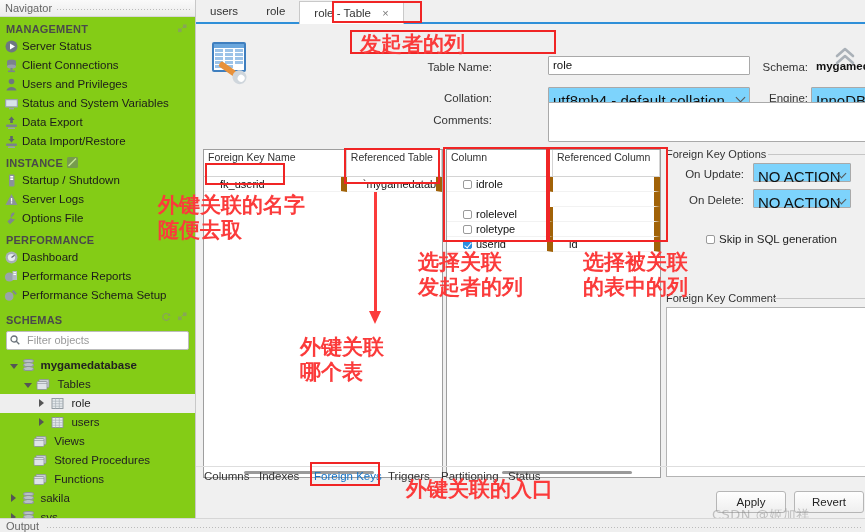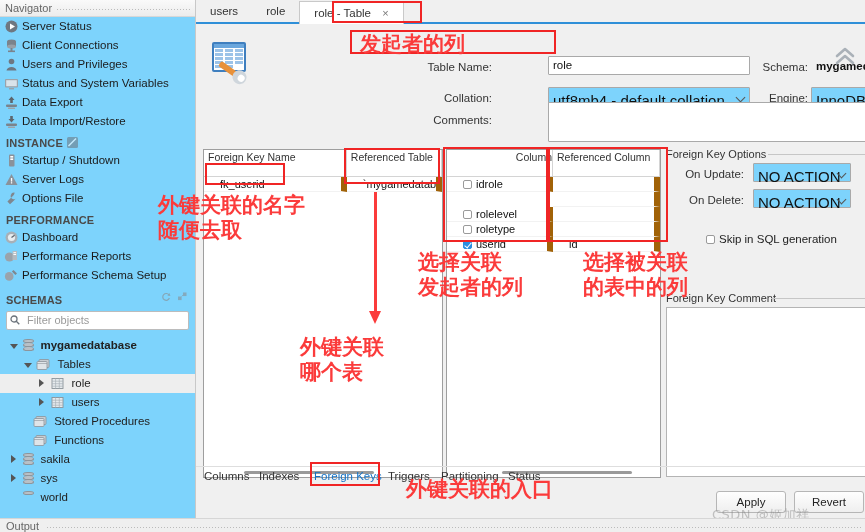--- a/index.html
+++ b/index.html
@@ -11,21 +11,21 @@
     color: #222;
     background: #f0f0f0;
     overflow: hidden;
     position: relative;
   }
   .app { position:relative; width:865px; height:532px; display:flex; }
 
   
   .sidebar {
     width: 196px; height: 532px;
-    background: #7dd3fc;
+    background: #84cc16;
     border-right: 1px solid #c8c8c8;
     position: relative;
     overflow: hidden;
   }
   .nav-header {
     height: 17px; line-height: 17px;
     padding-left: 5px;
     color: #666; font-size: 11px;
     background: linear-gradient(#fafafa,#ececec);
     border-bottom: 1px solid #d7d7d7;
@@ -217,20 +217,28 @@
 <body>
 
 <div class="app">
 
   <div class="sidebar">
     <div class="nav-header">
       <span>Navigator</span>
       <span class="dots"></span>
     </div>
 
+    <div class="sec">
+      <span>MANAGEMENT</span>
+      <svg class="expand" viewBox="0 0 10 10">
+        <rect x="0" y="5" width="4" height="4" fill="#8a8a8a"></rect>
+          <rect x="5.5" y="0.5" width="4" height="4" fill="#8a8a8a"></rect>
+        <path d="M4 5 L6 3" stroke="#8a8a8a" stroke-width="1"></path>
+      </svg>
+    </div>
     <div class="item">
       <svg class="ic" viewBox="0 0 15 15">
         <circle cx="7.5" cy="7.5" r="6" fill="#6e7781"></circle>
           <polygon points="6,4.5 11,7.5 6,10.5" fill="#fff"></polygon>
       </svg>
       <span>Server Status</span>
     </div>
     <div class="item">
       <svg class="ic" viewBox="0 0 15 15">
         <ellipse cx="7.5" cy="3.5" rx="4.5" ry="2" fill="#7b838c"></ellipse>
@@ -383,20 +391,28 @@
 
       <div class="tree-row" style="padding-left:36px;">
         <span class="tw"><i class="arrow-r"></i></span>
         <svg class="tico" viewBox="0 0 15 13">
           <rect x="2" y="1.5" width="11" height="10" fill="#e7ebee" stroke="#8b9299" stroke-width="0.9"></rect>
           <path d="M2 4.2 H13 M2 6.7 H13 M2 9.2 H13 M5.6 1.5 V11.5 M9.3 1.5 V11.5" stroke="#a9b1b8" stroke-width="0.7"></path>
         </svg>
         <span class="tlabel">users</span>
       </div>
 
+      <div class="tree-row" style="padding-left:33px;">
+        <svg class="tico" viewBox="0 0 15 13">
+          <rect x="3" y="1.5" width="10" height="8" rx="1" fill="#c8cdd2" stroke="#8b9299" stroke-width="0.8"></rect>
+          <rect x="1" y="3.5" width="10" height="8" rx="1" fill="#dfe4e8" stroke="#8b9299" stroke-width="0.8"></rect>
+          <path d="M1 5.5 H11" stroke="#8b9299" stroke-width="0.6"></path>
+        </svg>
+        <span class="tlabel">Views</span>
+      </div>
 
       <div class="tree-row" style="padding-left:33px;">
         <svg class="tico" viewBox="0 0 15 13">
           <rect x="3" y="1.5" width="10" height="8" rx="1" fill="#c8cdd2" stroke="#8b9299" stroke-width="0.8"></rect>
           <rect x="1" y="3.5" width="10" height="8" rx="1" fill="#dfe4e8" stroke="#8b9299" stroke-width="0.8"></rect>
           <path d="M1 5.5 H11" stroke="#8b9299" stroke-width="0.6"></path>
         </svg>
         <span class="tlabel">Stored Procedures</span>
       </div>
 
@@ -518,21 +534,21 @@
           <div style="width:144px;">fk_userid</div>
           <div style="width:96px;">`mygamedatabas`</div>
         </div>
         <div class="hscroll">
           <span class="thumb" style="left:40px; width:130px;"></span>
         </div>
       </div>
 
       <div class="grid" style="left:250px; top:125px; width:215px; height:329px;">
         <div class="ghead">
-          <div style="width:107px;text-align:right;">Column</div>
+          <div style="width:107px;">Column</div>
           <div style="width:108px;">Referenced Column</div>
         </div>
         <div class="grow">
           <div style="width:107px;">
             <span class="cb"></span><span>idrole</span>
           </div>
           <div style="width:108px;"></div>
         </div>
         <div class="grow">
           <div style="width:107px;margin-top:48px;">

